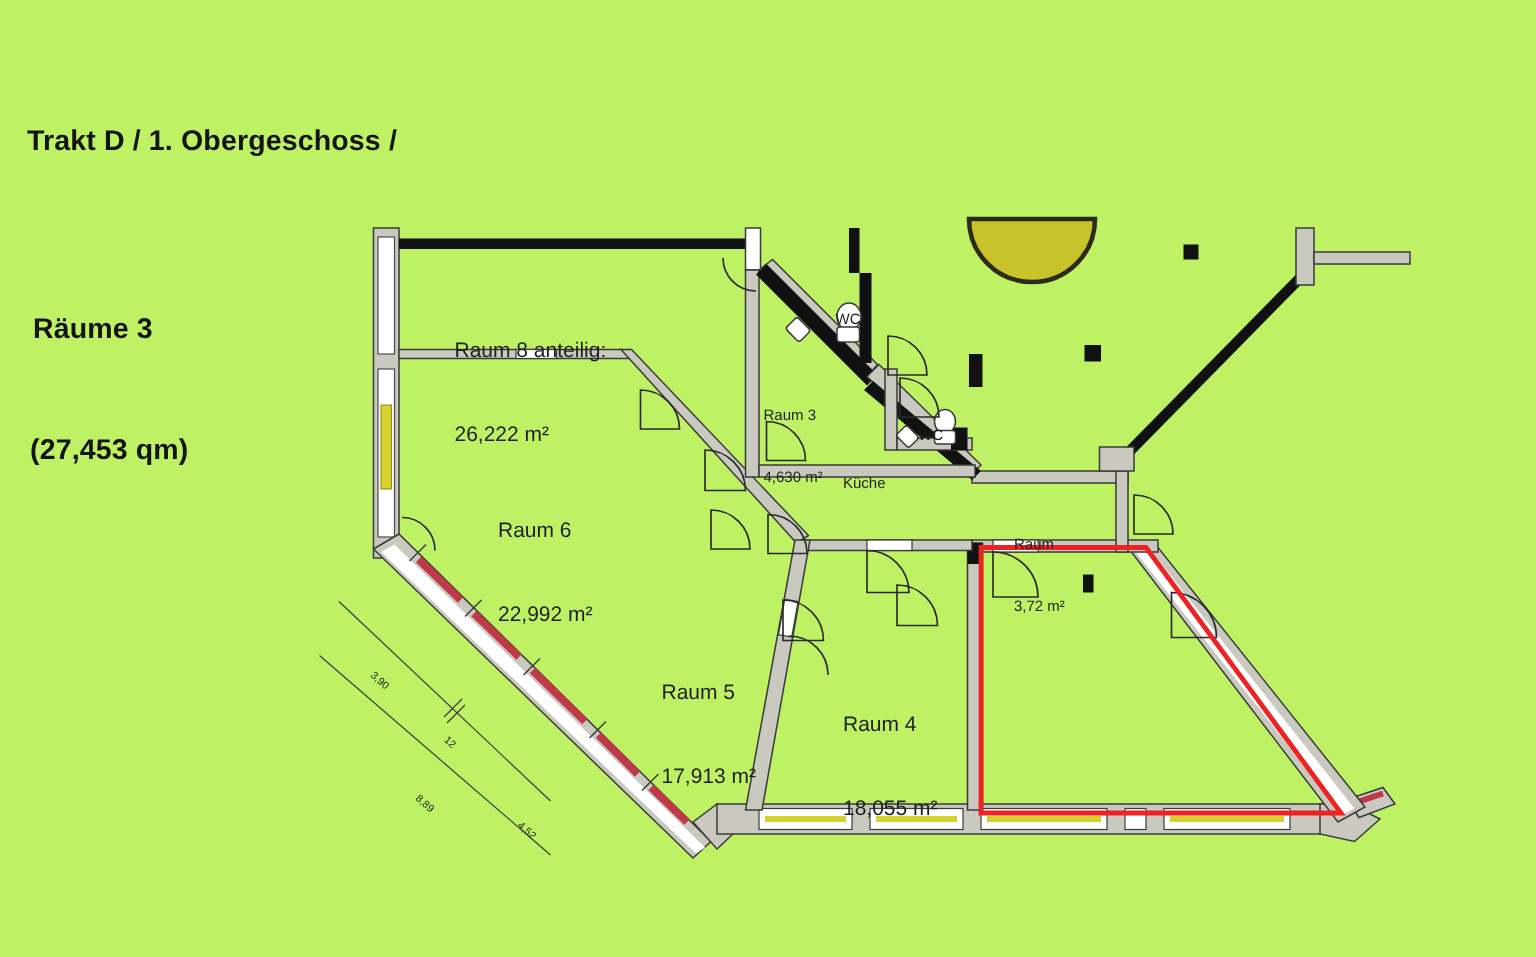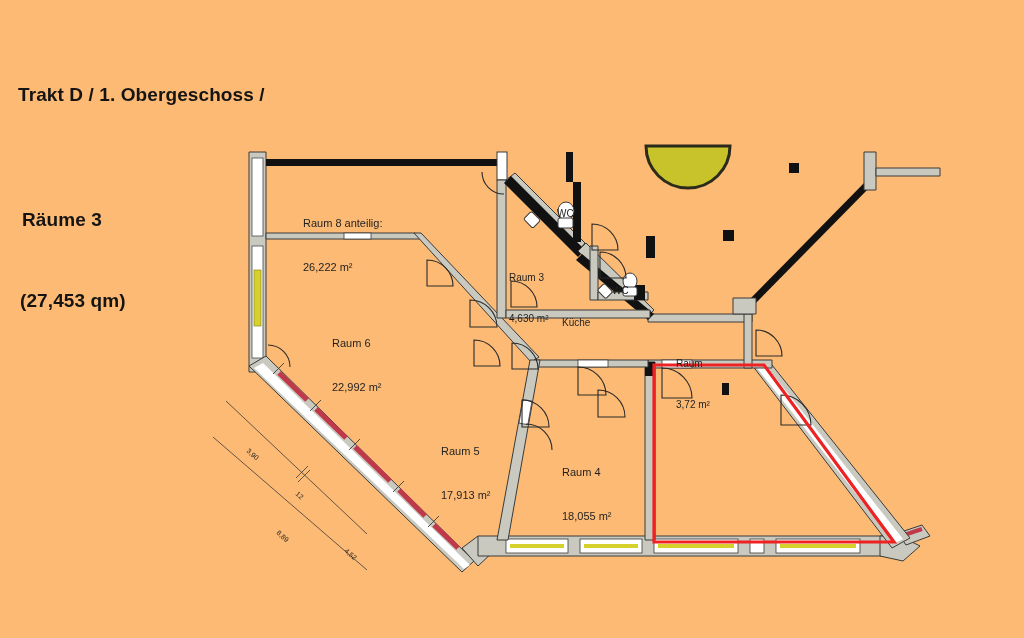--- a/index.html
+++ b/index.html
@@ -11,21 +11,21 @@
     width: 1024px;
     height: 638px;
     position: relative;
     overflow: hidden;
     font-family: "Liberation Sans", sans-serif;
     color: #1a1a1a;
   }
   #page {
     position: absolute;
     inset: 0;
-    background: #fdba74;
+    background: #bef264;
   }
   .title-block {
     position: absolute;
     left: 18px;
     top: 28px;
     font-size: 19px;
     font-weight: bold;
     line-height: 1.42;
     letter-spacing: 0.1px;
     color: #141414;
@@ -36,21 +36,21 @@
   .title-line.l3 { padding-left: 2px; }
 
   #plan-svg {
     position: absolute;
     left: 0;
     top: 0;
   }
 
   .room-label {
     position: absolute;
-    font-size: 11px;
+    font-size: 14px;
     line-height: 1.35;
     color: #1f1f1f;
     white-space: pre;
     pointer-events: none;
   }
   .room-label .nm { display: block; }
   .room-label .ar { display: block; }
   .room-label.small { font-size: 10px; }
   .room-label.spaced .ar { margin-top: 9px; }
   .room-label.center { text-align: center; }

